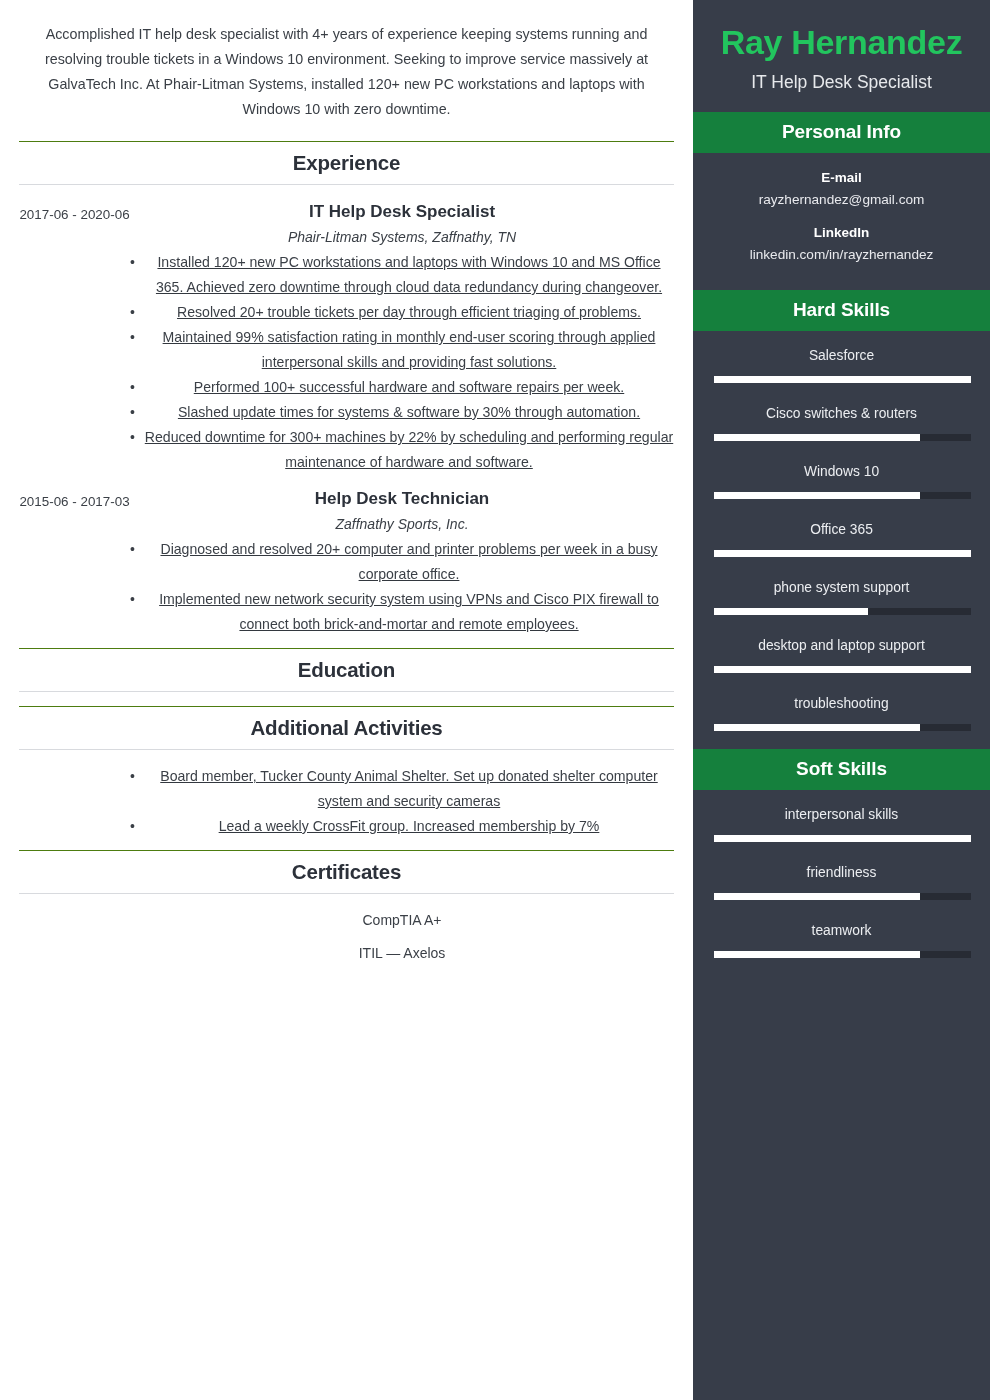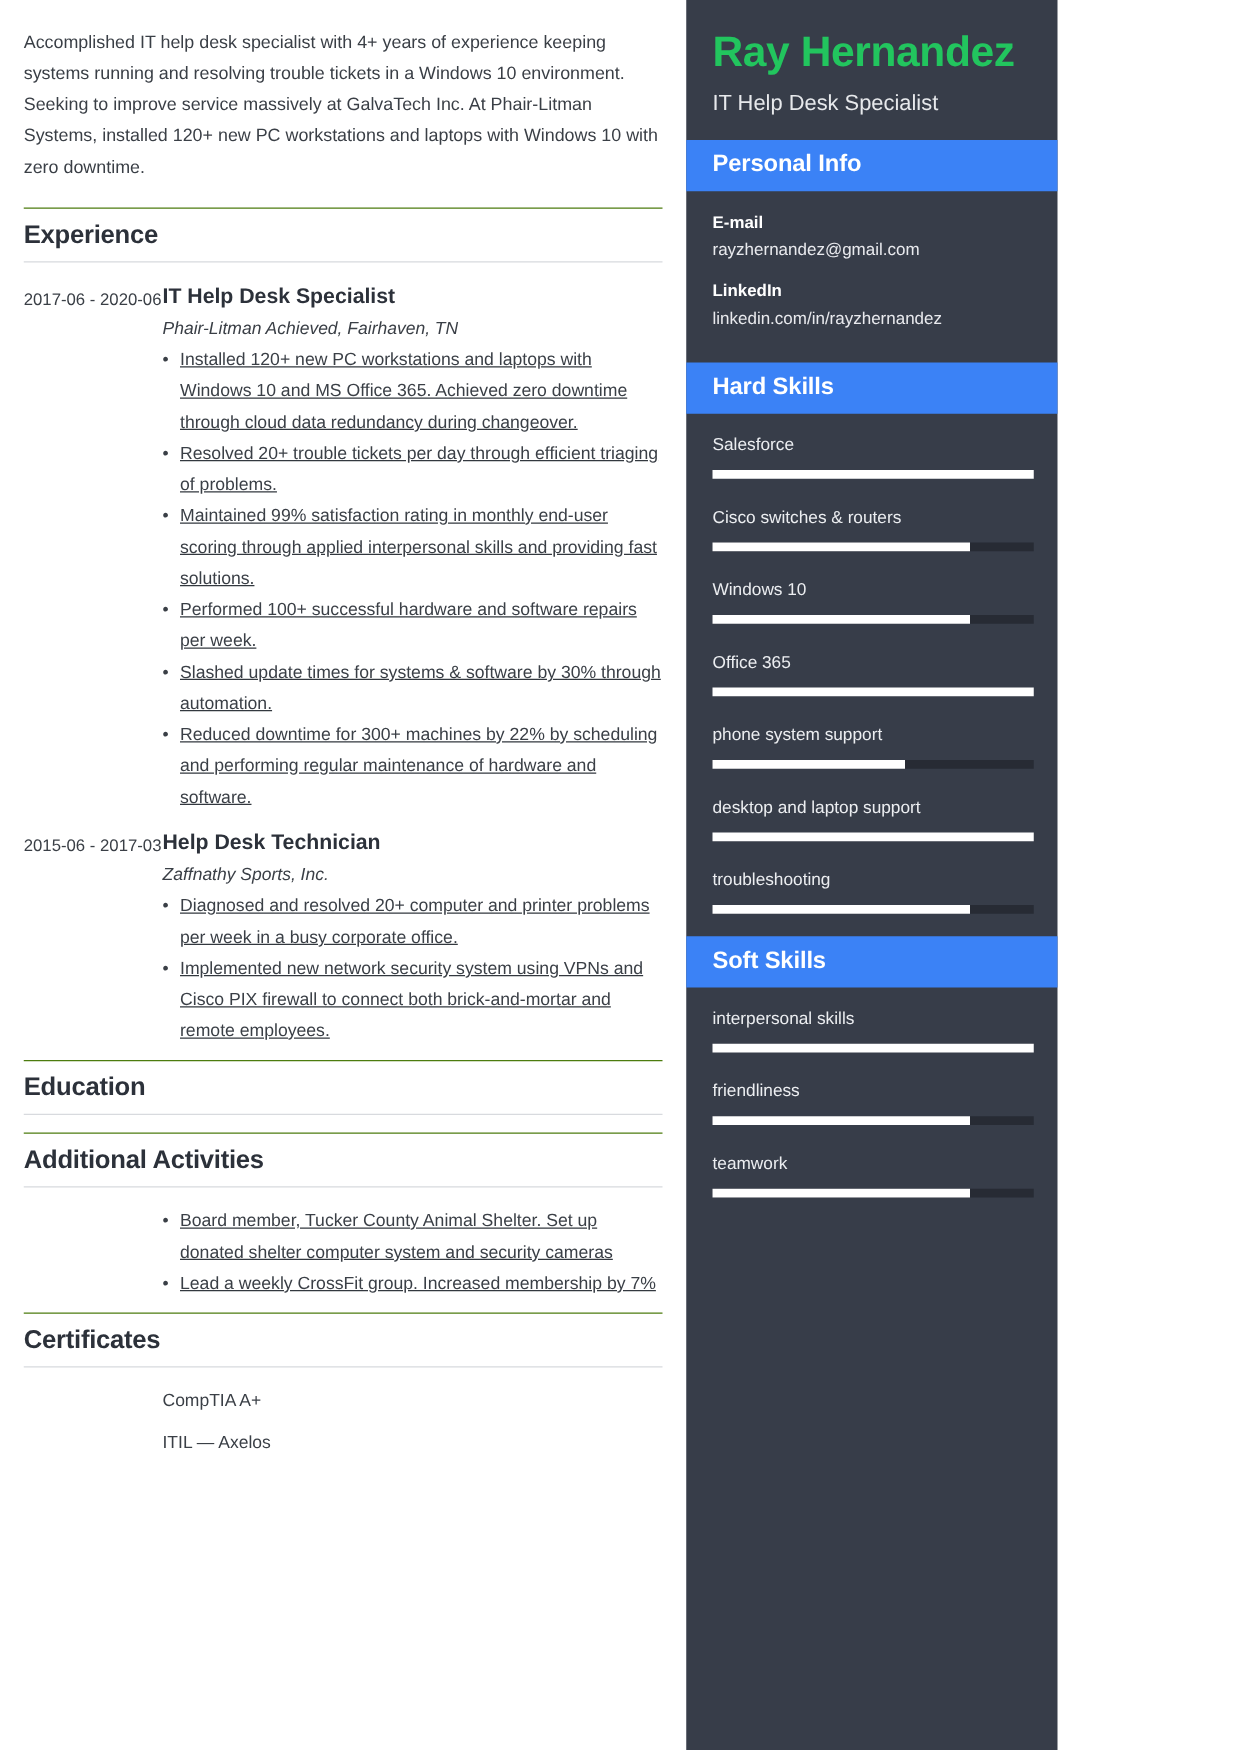--- a/index.html
+++ b/index.html
@@ -3,21 +3,21 @@
 <meta charset="utf-8">
 <style>
   * { margin:0; padding:0; box-sizing:border-box; }
   html,body { width:990px; height:1400px; }
   body {
     font-family:"Liberation Sans", sans-serif;
     background:#ffffff;
     color:#33383f;
     -webkit-font-smoothing:antialiased;
   }
-  .page { position:relative; width:846px; height:1400px; display:flex; align-items:stretch; }
+  .page { position:relative; width:990px; height:1400px; display:flex; align-items:stretch;text-align:center; }
 
   
   .main { width:693px; background:#ffffff; padding:22px 19px 0 19px; }
 
   .summary {
     font-size:14.3px;
     line-height:25px;
     color:#3a3f46;
     margin-bottom:19px;
   }
@@ -102,21 +102,21 @@
   }
   .sb-role {
     font-size:17.5px;
     line-height:28px;
     color:#e7e9ec;
     font-weight:normal;
     margin-top:2px;
   }
 
   .sb-band {
-    background:#3b82f6;
+    background:#15803d;
     padding:9px 21px 10px 21px;
     font-size:19px;
     font-weight:bold;
     color:#ffffff;
     letter-spacing:-0.1px;
   }
 
   .sb-block { padding:15px 21px 12px 21px; }
 
   .contact-item { margin-bottom:13px; }
@@ -158,21 +158,21 @@
 
     <div class="summary">Accomplished IT help desk specialist with 4+ years of experience keeping systems running and resolving trouble tickets in a Windows 10 environment. Seeking to improve service massively at GalvaTech Inc. At Phair-Litman Systems, installed 120+ new PC workstations and laptops with Windows 10 with zero downtime.</div>
 
     <div class="section">
       <div class="section-title">Experience</div>
 
       <div class="entry">
         <div class="entry-date">2017-06 - 2020-06</div>
         <div class="entry-body">
           <div class="entry-title">IT Help Desk Specialist</div>
-          <div class="entry-sub">Phair-Litman Achieved, Fairhaven, TN</div>
+          <div class="entry-sub">Phair-Litman Systems, Zaffnathy, TN</div>
           <ul class="bullets">
             <li>Installed 120+ new PC workstations and laptops with Windows 10 and MS Office 365. Achieved zero downtime through cloud data redundancy during changeover.</li>
             <li>Resolved 20+ trouble tickets per day through efficient triaging of problems.</li>
             <li>Maintained 99% satisfaction rating in monthly end-user scoring through applied interpersonal skills and providing fast solutions.</li>
             <li>Performed 100+ successful hardware and software repairs per week.</li>
             <li>Slashed update times for systems &amp; software by 30% through automation.</li>
             <li>Reduced downtime for 300+ machines by 22% by scheduling and performing regular maintenance of hardware and software.</li>
           </ul>
         </div>
       </div>

